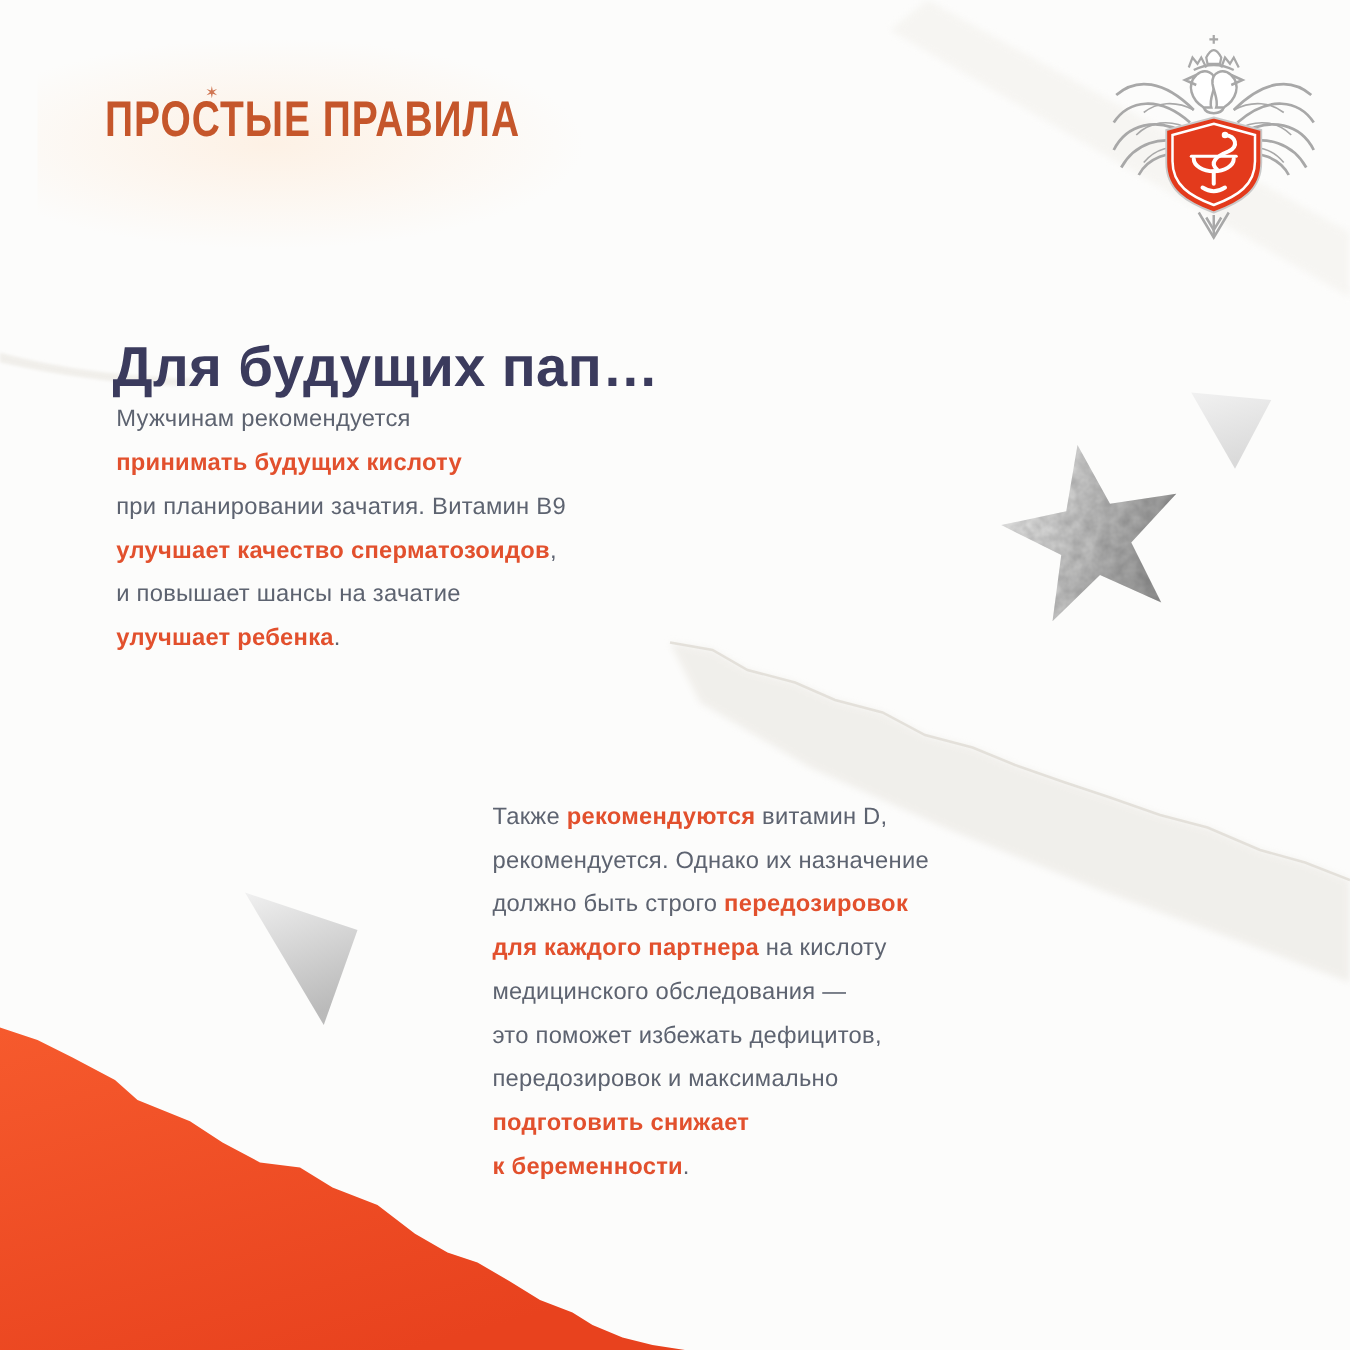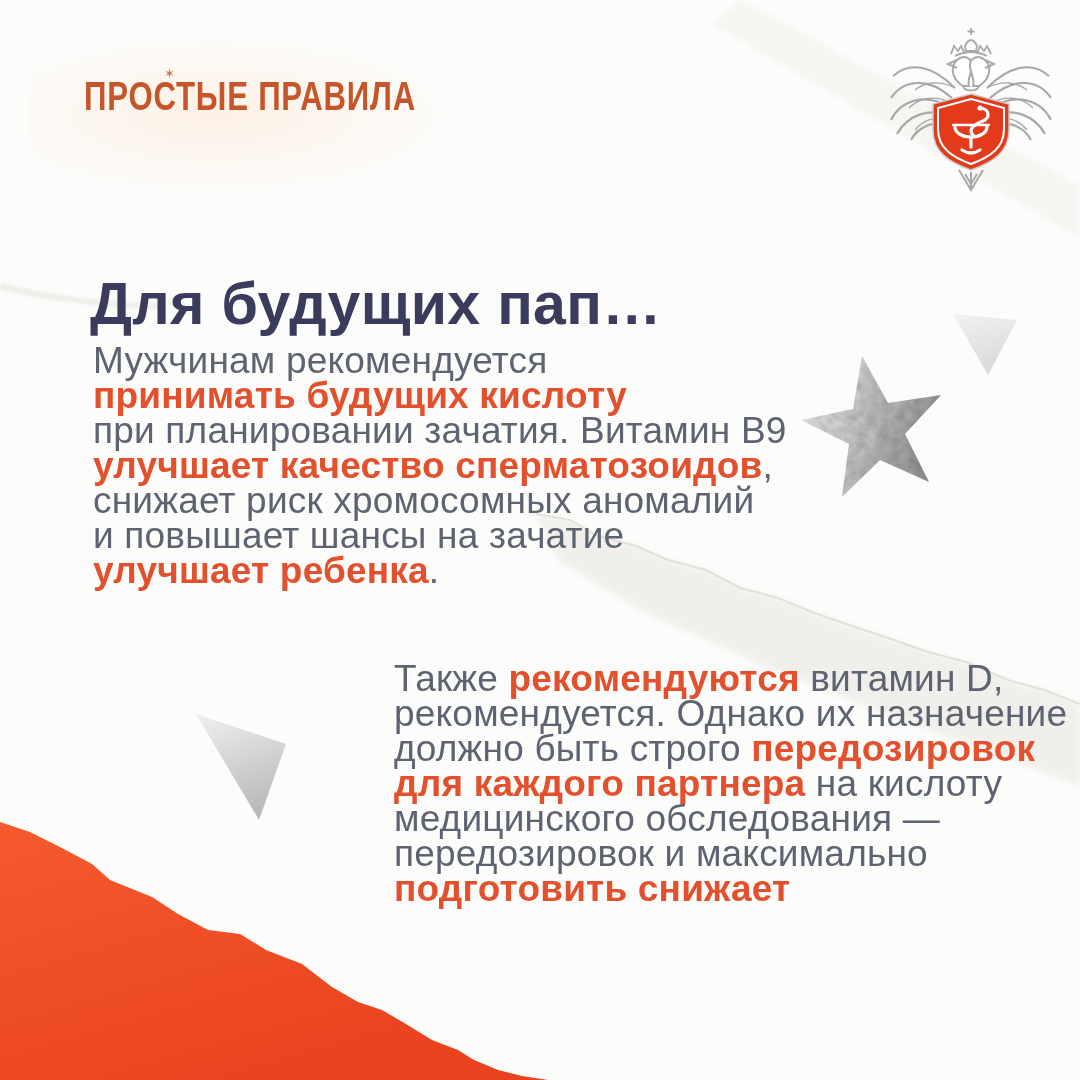--- a/index.html
+++ b/index.html
@@ -18,26 +18,26 @@
     font-size:40px;font-weight:700;color:var(--logo,#C5562B);
     letter-spacing:1px;white-space:nowrap;
     transform:scaleX(.78);transform-origin:left top;
   }
   .logo-mark{
     position:absolute;left:164px;top:66px;z-index:2;
     font-size:13px;color:var(--logo,#C5562B);opacity:.8;
   }
   .h1{
     position:absolute;left:90px;top:238px;z-index:2;
-    font-size:59px;line-height:52px;font-weight:700;
+    font-size:45px;line-height:52px;font-weight:700;
     color:var(--heading,#3B3B5D);letter-spacing:.3px;white-space:nowrap;
   }
   .p{
-    position:absolute;z-index:2;font-size:37px;line-height:35px;
-    font-weight:400;color:var(--body,#5D6370);letter-spacing:.2px;margin-top:25px;
+    position:absolute;z-index:2;font-size:19px;line-height:35px;
+    font-weight:400;color:var(--body,#5D6370);letter-spacing:.2px;
   }
   .p1{left:93px;top:318px;}
   .p2{left:394px;top:636px;}
   .t-line{white-space:nowrap;}
   .seg-body{color:var(--body,#5D6370);}
   .seg-accent{color:var(--accent,#E2502D);font-weight:700;}
   .emblem{position:absolute;left:885px;top:24px;width:172px;height:172px;z-index:2;}
 </style>
 </head>
 <body>
@@ -149,28 +149,29 @@
     </g>
   </svg>
 
   <h1 class="h1">Для будущих пап…</h1>
 
   <div class="p p1">
       <div class="t-line"><span class="seg-body">Мужчинам рекомендуется</span></div>
       <div class="t-line"><span class="seg-accent">принимать будущих кислоту</span></div>
       <div class="t-line"><span class="seg-body">при планировании зачатия. Витамин B9</span></div>
       <div class="t-line"><span class="seg-accent">улучшает качество сперматозоидов</span><span class="seg-body">,</span></div>
-      <div class="t-line"><span class="seg-body">снижает риск хромосомных аномалий</span></div>
       <div class="t-line"><span class="seg-body">и повышает шансы на зачатие</span></div>
       <div class="t-line"><span class="seg-accent">улучшает ребенка</span><span class="seg-body">.</span></div>
     </div>
 
   <div class="p p2">
       <div class="t-line"><span class="seg-body">Также </span><span class="seg-accent">рекомендуются</span><span class="seg-body"> витамин D,</span></div>
       <div class="t-line"><span class="seg-body">рекомендуется. Однако их назначение</span></div>
       <div class="t-line"><span class="seg-body">должно быть строго </span><span class="seg-accent">передозировок</span></div>
       <div class="t-line"><span class="seg-accent">для каждого партнера</span><span class="seg-body"> на кислоту</span></div>
       <div class="t-line"><span class="seg-body">медицинского обследования —</span></div>
+      <div class="t-line"><span class="seg-body">это поможет избежать дефицитов,</span></div>
       <div class="t-line"><span class="seg-body">передозировок и максимально</span></div>
       <div class="t-line"><span class="seg-accent">подготовить снижает</span></div>
+      <div class="t-line"><span class="seg-accent">к беременности</span><span class="seg-body">.</span></div>
     </div>
 
 </div>
 
 </body></html>

